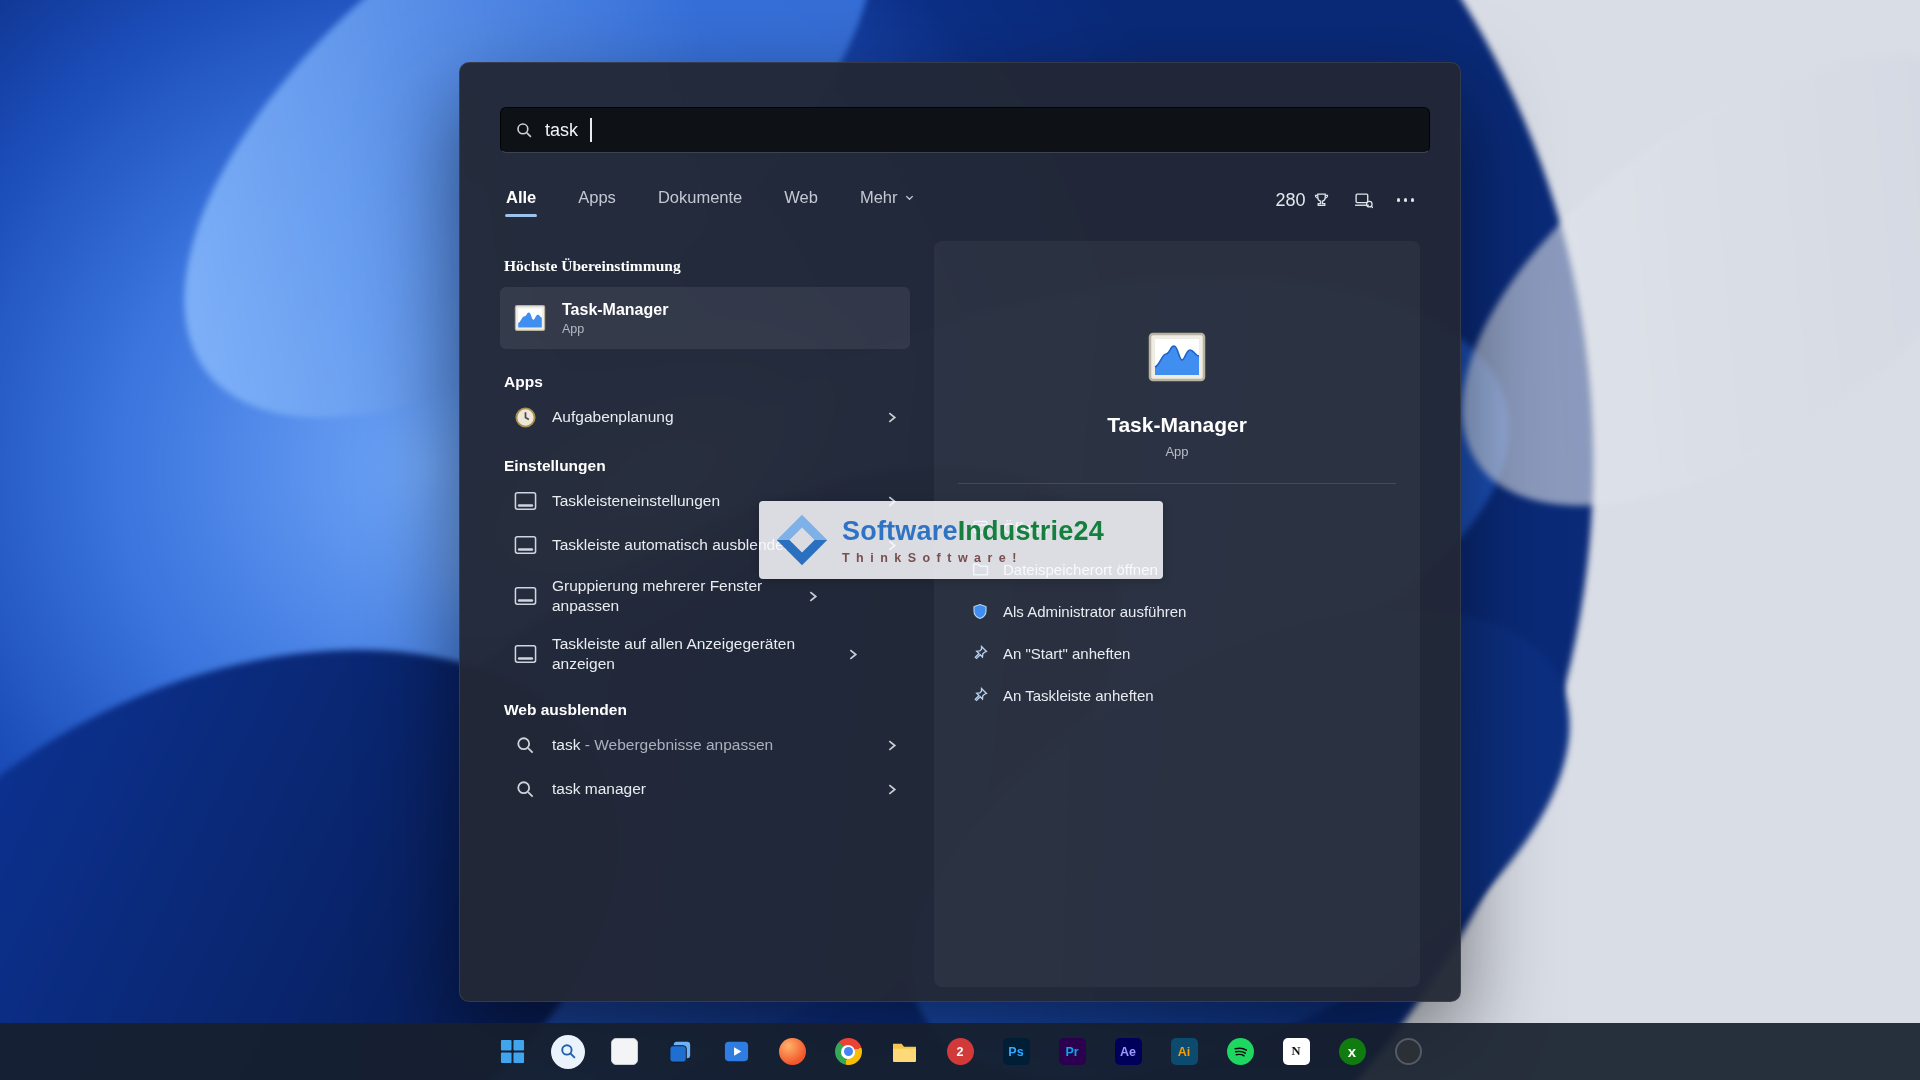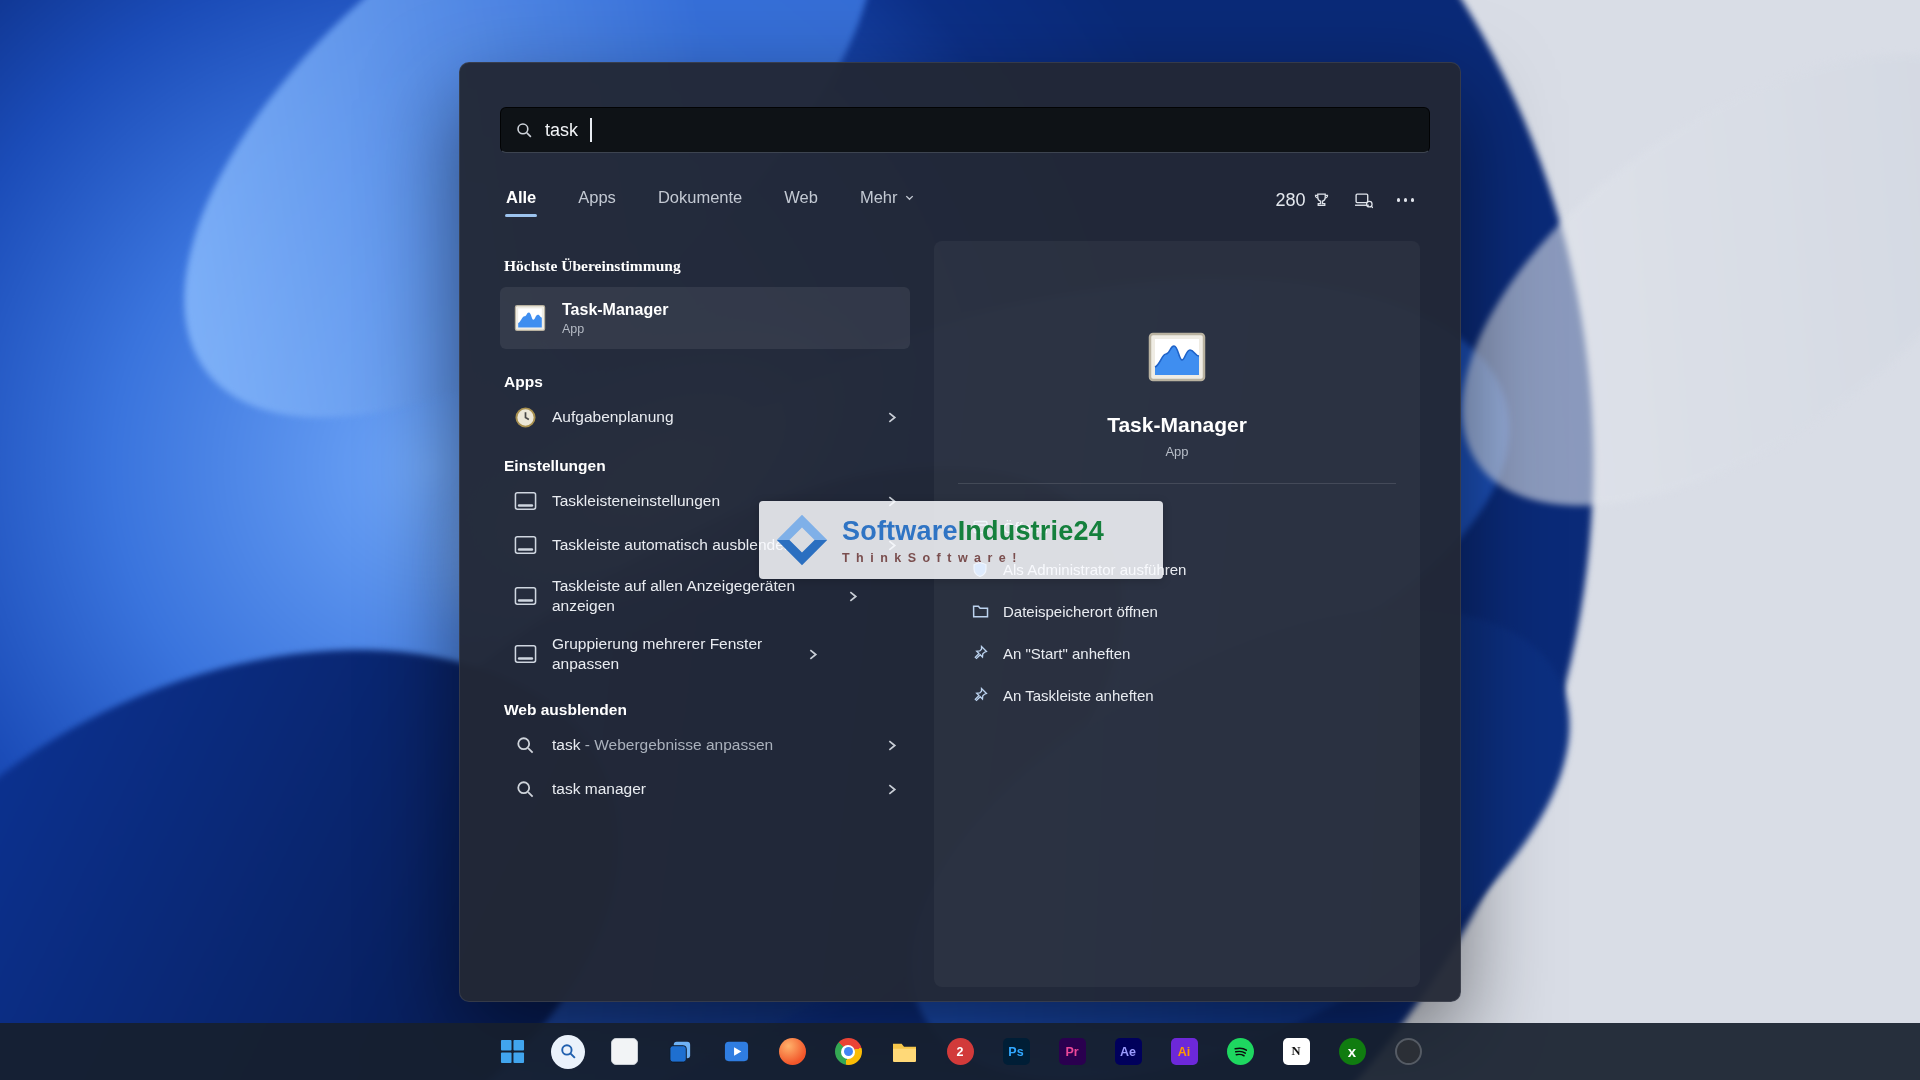--- a/index.html
+++ b/index.html
@@ -92,23 +92,23 @@
   .wm-brand .b2 { color:#15803d; }
   .wm-tag { font-size:12.5px; letter-spacing:1.5px; color:#7a4e4e; margin-top:4px; font-weight:600; }
 
   
   .taskbar { position:absolute; left:0; right:0; bottom:0; height:57px;
     background:rgba(23,31,46,0.92); display:flex; align-items:center; justify-content:center; gap:14px; z-index:4; }
   .tb { width:42px; height:42px; border-radius:6px; display:flex; align-items:center; justify-content:center; cursor:pointer; }
   .tile { width:27px; height:27px; border-radius:5px; display:flex; align-items:center; justify-content:center;
     font-size:12.5px; font-weight:700; }
   .tile-ps { background:#001e36; color:#31a8ff; }
-  .tile-pr { background:#2a004f; color:#ec4899; }
+  .tile-pr { background:#2a004f; color:#0ea5e9; }
   .tile-ae { background:#00005b; color:#9b9bff; }
-  .tile-ai { background:#6d28d9; color:#ff9a00; }
+  .tile-ai { background:#0c4a6e; color:#ff9a00; }
   .tile-notion { background:#ffffff; color:#111; font-family:"Liberation Serif", serif; font-weight:800; }
   .tile-white { background:#f2f4f6; border:1px solid #c8cdd4; }
   .tile-red { background:#d23a3a; border-radius:50%; color:#fff; }
   .tile-orange { background:radial-gradient(circle at 35% 30%, #ffb26b, #f2562a 70%); border-radius:50%; }
   .tile-dark { background:#2b2f36; border-radius:50%; border:2px solid #555b64; }
   .search-ring { width:34px; height:34px; border-radius:50%; background:#eaf2fb;
     display:flex; align-items:center; justify-content:center; }
   .chrome { width:27px; height:27px; border-radius:50%; position:relative;
     background:conic-gradient(from -45deg, #ea4335 0 33%, #fbbc05 0 66%, #34a853 0 100%); }
   .chrome::before { content:""; position:absolute; inset:6.5px; background:#fff; border-radius:50%; }
@@ -258,36 +258,36 @@
           </span>
       </div>
 
       <div class="row" style="min-height:58px;">
         <span class="ric">
           <svg width="23" height="20" viewBox="0 0 24 20">
               <rect x="1.5" y="1.5" width="21" height="17" rx="2" fill="none" stroke="#cfd6e0" stroke-width="1.6"></rect>
               <rect x="4" y="13.5" width="16" height="2.6" rx="1.3" fill="#cfd6e0"></rect>
             </svg>
         </span>
-        <span class="rlabel" style="max-width:280px;">Taskleiste auf allen Anzeigegeräten anzeigen</span>
+        <span class="rlabel" style="max-width:240px;">Gruppierung mehrerer Fenster anpassen</span>
         <span class="chev">
             <svg width="13" height="13" viewBox="0 0 12 12">
               <path d="M4 2 L9 6 L4 10" fill="none" stroke="#c9ced6" stroke-width="1.6"></path>
             </svg>
           </span>
       </div>
 
       <div class="row" style="min-height:58px;">
         <span class="ric">
           <svg width="23" height="20" viewBox="0 0 24 20">
               <rect x="1.5" y="1.5" width="21" height="17" rx="2" fill="none" stroke="#cfd6e0" stroke-width="1.6"></rect>
               <rect x="4" y="13.5" width="16" height="2.6" rx="1.3" fill="#cfd6e0"></rect>
             </svg>
         </span>
-        <span class="rlabel" style="max-width:240px;">Gruppierung mehrerer Fenster anpassen</span>
+        <span class="rlabel" style="max-width:280px;">Taskleiste auf allen Anzeigegeräten anzeigen</span>
         <span class="chev">
             <svg width="13" height="13" viewBox="0 0 12 12">
               <path d="M4 2 L9 6 L4 10" fill="none" stroke="#c9ced6" stroke-width="1.6"></path>
             </svg>
           </span>
       </div>
 
       <div class="sec-h h-web">Web ausblenden</div>
 
       <div class="row">
@@ -338,33 +338,33 @@
           <span class="aic">
             <svg width="17" height="16" viewBox="0 0 16 16">
                 <rect x="1.5" y="2.5" width="13" height="11" rx="1.5" fill="none" stroke="#bcd3ef" stroke-width="1.4"></rect>
                 <path d="M1.5 6 h13" stroke="#bcd3ef" stroke-width="1.4"></path>
               </svg>
           </span>
           <span>Öffnen</span>
         </div>
         <div class="action">
           <span class="aic">
+            <svg width="17" height="15" viewBox="0 0 16 14">
+                <path d="M1.5 2 h4.5 l1.6 2 h7 v8 h-13 Z" fill="none" stroke="#bcd3ef" stroke-width="1.4"></path>
+              </svg>
+          </span>
+          <span>Dateispeicherort öffnen</span>
+        </div>
+        <div class="action">
+          <span class="aic">
             <svg width="16" height="17" viewBox="0 0 16 17">
                 <path d="M8 1.5 L14 3.6 V8 c0 4.2-3 6.4-6 7.5 C5 14.4 2 12.2 2 8 V3.6 Z" fill="#3f8ef0" stroke="#bcd3ef" stroke-width="1.1"></path>
               </svg>
           </span>
           <span>Als Administrator ausführen</span>
-        </div>
-        <div class="action">
-          <span class="aic">
-            <svg width="17" height="15" viewBox="0 0 16 14">
-                <path d="M1.5 2 h4.5 l1.6 2 h7 v8 h-13 Z" fill="none" stroke="#bcd3ef" stroke-width="1.4"></path>
-              </svg>
-          </span>
-          <span>Dateispeicherort öffnen</span>
         </div>
         <div class="action">
           <span class="aic">
             <svg width="16" height="16" viewBox="0 0 16 16">
                 <path d="M9.5 1.5 L14.5 6.5 L12.5 7.2 L10.8 8.9 L10.5 12 L8.2 9.7 L4.5 13.4 L3.3 12.2 L7 8.5 L4.7 6.2 L7.8 5.9 L9.5 4.2 Z" fill="none" stroke="#bcd3ef" stroke-width="1.3"></path>
               </svg>
           </span>
           <span>An "Start" anheften</span>
         </div>
         <div class="action">

